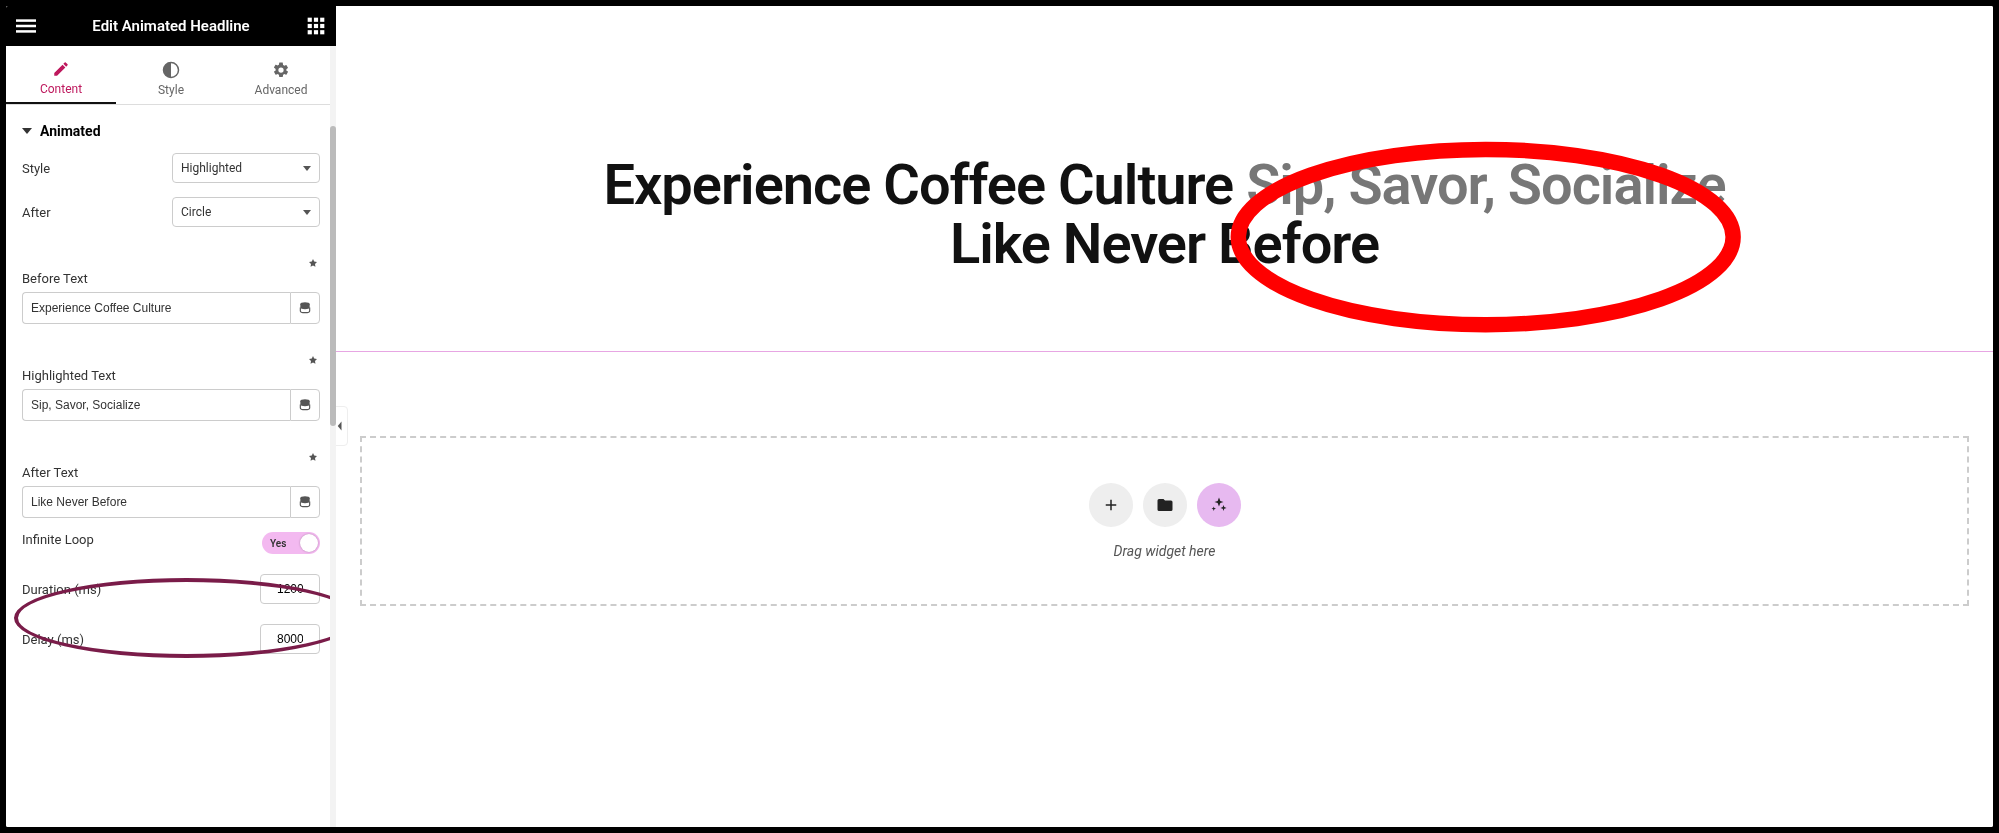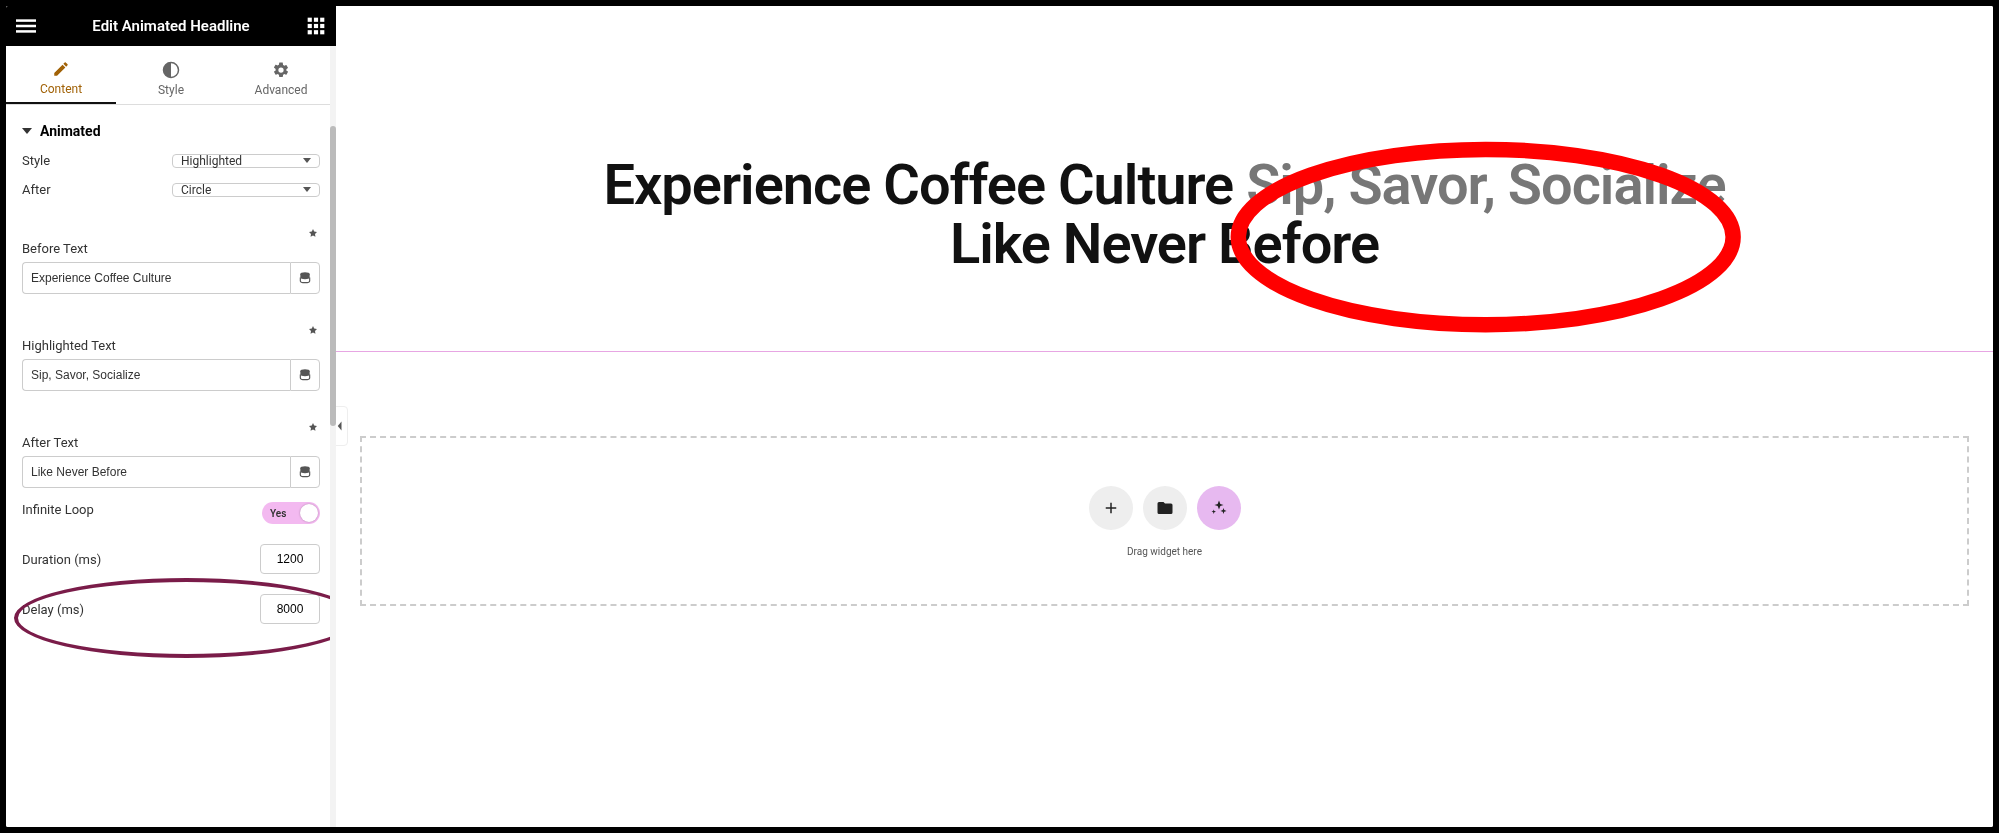--- a/index.html
+++ b/index.html
@@ -10,48 +10,48 @@
   .sidebar { width: 330px; display: flex; flex-direction: column; background: #fff; position: relative; }
   .sidebar-header {
     display: flex; align-items: center; justify-content: space-between;
     background: #000; color: #fff; height: 40px; padding: 0 10px;
   }
   .sidebar-header .title { font-size: 15px; font-weight: 600; }
   .hamburger-icon, .grid-icon { width: 20px; height: 20px; display: flex; align-items: center; justify-content: center; cursor: pointer; }
   .hamburger-icon svg, .grid-icon svg { fill: #fff; }
   .tabs { display: flex; border-bottom: 1px solid #ddd; background: #fff; }
   .tab { flex: 1; display: flex; flex-direction: column; align-items: center; justify-content: center; padding: 14px 0 6px 0; cursor: pointer; color: #666; font-size: 12px; gap: 4px; }
-  .tab.active { color: #a16207; border-bottom: 2px solid #111; }
+  .tab.active { color: #be185d; border-bottom: 2px solid #111; }
   .tab svg { width: 18px; height: 18px; fill: currentColor; }
   .panel-body { padding: 0 16px 16px 16px; overflow-y: auto; flex: 1; position: relative; }
   .panel-body::-webkit-scrollbar { width: 6px; }
   .panel-body::-webkit-scrollbar-thumb { background: #bbb; border-radius: 3px; }
   .section-header { display: flex; align-items: center; gap: 8px; padding: 18px 0 14px 0; font-weight: 700; font-size: 14px; cursor: pointer; }
   .section-header .caret { width: 0; height: 0; border-left: 5px solid transparent; border-right: 5px solid transparent; border-top: 6px solid #333; }
   .control-row { display: flex; align-items: center; justify-content: space-between; margin-bottom: 14px; }
   .control-label { font-size: 13px; color: #333; }
   .select {
-    width: 148px; height: 14px; border: 1px solid #ccc; border-radius: 4px; background: #fff;
+    width: 148px; height: 30px; border: 1px solid #ccc; border-radius: 4px; background: #fff;
     display: flex; align-items: center; justify-content: space-between; padding: 0 8px; font-size: 12px; color: #333; cursor: pointer;
   }
   .select .chev { width: 0; height: 0; border-left: 4px solid transparent; border-right: 4px solid transparent; border-top: 5px solid #555; }
   .field-label-row { display: flex; align-items: center; justify-content: space-between; margin-top: 6px; margin-bottom: 6px; }
   .field-label { font-size: 13px; color: #333; margin-top: 30px; }
   .dyn-icon { width: 14px; height: 14px; display: flex; align-items: center; justify-content: center; cursor: pointer; }
   .dyn-icon svg { fill: #555; width: 12px; height: 12px; }
   .input-wrap { display: flex; align-items: stretch; margin-bottom: 14px; }
   .text-input { flex: 1; height: 32px; border: 1px solid #ccc; border-right: none; border-radius: 4px 0 0 4px; padding: 0 8px; font-size: 12px; color: #333; }
   .db-btn { width: 30px; border: 1px solid #ccc; border-radius: 0 4px 4px 0; display: flex; align-items: center; justify-content: center; background: #fff; cursor: pointer; }
   .db-btn svg { width: 14px; height: 14px; fill: #555; }
   .toggle-row { display: flex; align-items: flex-start; justify-content: space-between; margin: 14px 0 14px 0; }
   .toggle { width: 58px; height: 22px; border-radius: 11px; background: #f3b9f0; position: relative; display: flex; align-items: center; cursor: pointer; }
   .toggle .knob { width: 18px; height: 18px; border-radius: 50%; background: #fff; position: absolute; right: 2px; top: 2px; box-shadow: 0 0 2px rgba(0,0,0,.3); }
   .toggle .t-label { font-size: 10px; color: #333; margin-left: 8px; font-weight: 600; }
   .num-row { display: flex; align-items: center; justify-content: space-between; margin-bottom: 12px; margin-top: 20px; }
-  .num-input { width: 60px; height: 30px; border: 1px solid #ccc; border-radius: 4px; text-align: center; padding: 0 6px; font-size: 12px; }
+  .num-input { width: 60px; height: 30px; border: 1px solid #ccc; border-radius: 4px; text-align: right; padding: 0 16px; font-size: 12px; }
   .annot-ellipse-delay {
     position: absolute; border: 4px solid #7a1c49; border-radius: 50%;
     width: 345px; height: 80px; left: 8px; top: 572px; pointer-events: none;
   }
   
   .sidebar-scroll-indicator { position: absolute; right: 0; top: 40px; width: 6px; bottom: 0; background: #f3f3f3; }
   .sidebar-scroll-indicator .thumb { position: absolute; left: 0; width: 6px; top: 80px; height: 300px; background: #bbb; border-radius: 3px; }
   
   .canvas { flex: 1; position: relative; background: #fff; overflow: hidden; }
   .live-area { width: 100%; display: flex; flex-direction: column; align-items: center; padding-top: 150px; }
@@ -66,21 +66,21 @@
   }
   .collapse-handle svg { fill: #555; width: 8px; height: 12px; }
   .drop-zone {
     position: absolute; left: 24px; right: 24px; top: 430px; height: 170px;
     border: 2px dashed #ccc; display: flex; flex-direction: column; align-items: center; justify-content: center; gap: 16px;
   }
   .dz-icons { display: flex; gap: 10px; }
   .dz-btn { width: 44px; height: 44px; border-radius: 50%; display: flex; align-items: center; justify-content: center; background: #eee; cursor: pointer; }
   .dz-btn.ai { background: #e7b9f0; }
   .dz-btn svg { width: 18px; height: 18px; fill: #222; }
-  .dz-label { color: #555; font-size: 10px; }
+  .dz-label { font-style: italic; color: #555; font-size: 14px; }
 </style>
 </head>
 <body>
 
 <div class="outer">
 
   <div class="sidebar">
     <div class="sidebar-header">
       <span class="hamburger-icon">
         <svg viewBox="0 0 24 24">

